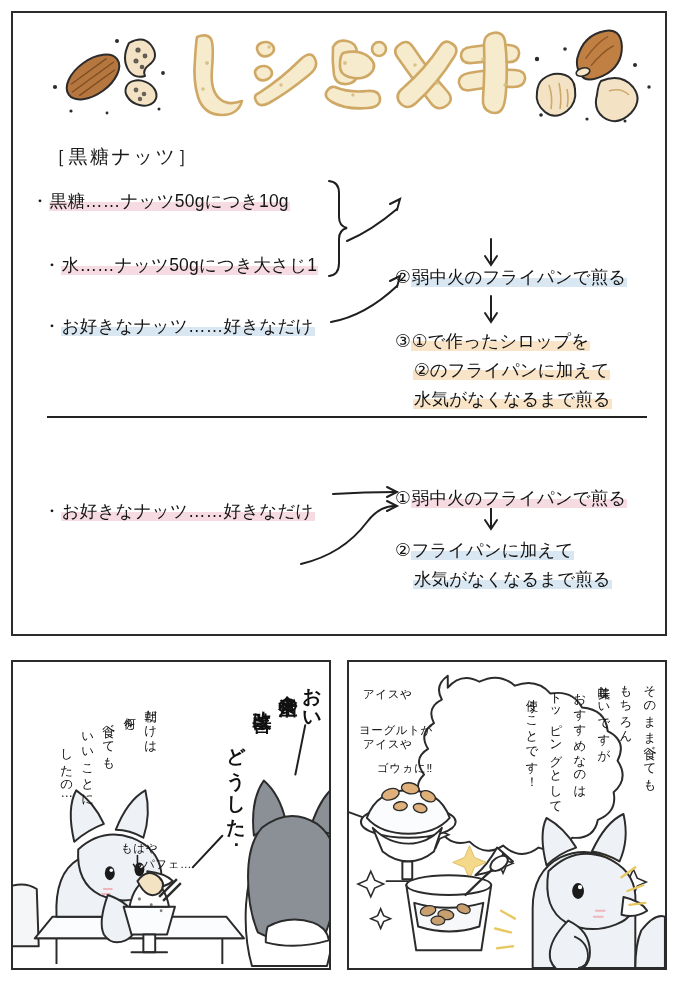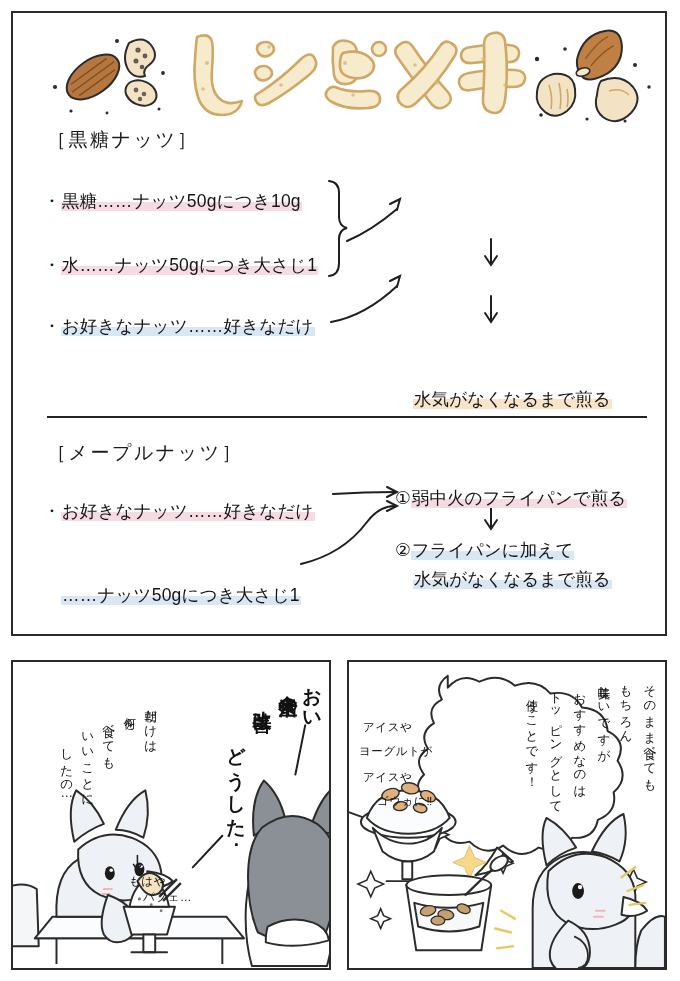--- a/index.html
+++ b/index.html
@@ -63,20 +63,21 @@
     height: 96px;
   }
 
   
   .section-head {
     position: absolute;
     font-size: 19px;
     letter-spacing: 2.5px;
     color: #1b1b1b;
     white-space: nowrap;
+    margin-top: 17px;
   }
   .ing {
     position: absolute;
     font-size: 17.5px;
     letter-spacing: 0.2px;
     white-space: nowrap;
     color: #141414;
   }
   .ing .hl, .step .hl {
     position: relative;
@@ -135,21 +136,20 @@
   }
   .vtext-big   { font-size: 19px; letter-spacing: 2px; font-weight: 600; }
   .vtext-mid   { font-size: 12.5px; letter-spacing: 1.2px; }
   .htext-small {
     position: absolute;
     font-size: 11.5px;
     letter-spacing: 0.6px;
     color: #111;
     white-space: nowrap;
     line-height: 1.5;
-    margin-top: 33px;
   }
   .panel-svg {
     position: absolute;
     left: 0; top: 0;
     width: 100%; height: 100%;
   }
 </style>
 </head>
 <body>
 
@@ -278,49 +278,54 @@
         <path d="M288 551 q42 -10 66 -42 q12 -16 28 -16"></path>
         <path d="M374 488 l10 5 l-10 5"></path>
 
         <path d="M478 492 l0 22"></path>
         <path d="M472 507 l6 9 l6 -9"></path>
       </g>
     </svg>
 
     <div class="section-head" style="left:34px; top:114px;">［黒糖ナッツ］</div>
 
-    <div class="ing" style="left:30px; top:176px;">
+    <div class="ing" style="left:18px; top:176px;">
       <span>・</span><span class="hl hl-pink">黒糖……ナッツ50gにつき10g</span>
     </div>
 
     <div class="ing" style="left:30px; top:240px;">
       <span>・</span><span class="hl hl-pink">水……ナッツ50gにつき大さじ1</span>
     </div>
 
     <div class="ing" style="left:30px; top:301px;">
       <span>・</span><span class="hl hl-blue">お好きなナッツ……好きなだけ</span>
     </div>
 
 
-
+    <div class="step" style="left:382px; top:252px;">
+      <span>②</span><span class="hl hl-blue">弱中火のフライパンで煎る</span>
+    </div>
+
+    <div class="step" style="left:382px; top:316px;">
+      <span>③</span><span class="hl hl-cream">①で作ったシロップを</span>
+    </div>
+    <div class="step" style="left:400px; top:345px;">
+      <span class="hl hl-cream">②のフライパンに加えて</span>
+    </div>
     <div class="step" style="left:400px; top:374px;">
       <span class="hl hl-cream">水気がなくなるまで煎る</span>
     </div>
 
     <div class="divider"></div>
 
-    <div class="section-head" style="left:34px; top:427px;">［メープルナッツ］</div>
 
     <div class="ing" style="left:30px; top:486px;">
       <span>・</span><span class="hl hl-pink">お好きなナッツ……好きなだけ</span>
     </div>
 
-    <div class="ing" style="left:48px; top:570px;">
-      <span class="hl hl-blue">……ナッツ50gにつき大さじ1</span>
-    </div>
 
     <div class="step" style="left:382px; top:473px;">
       <span>①</span><span class="hl hl-pink">弱中火のフライパンで煎る</span>
     </div>
 
     <div class="step" style="left:382px; top:525px;">
       <span>②</span><span class="hl hl-blue">フライパンに加えて</span>
     </div>
     <div class="step" style="left:400px; top:554px;">
       <span class="hl hl-blue">水気がなくなるまで煎る</span>
@@ -403,21 +408,21 @@
     <div class="vtext vtext-big" style="right:30px; top:18px;">食生活の</div>
     <div class="vtext vtext-big" style="right:56px; top:34px;">改善は</div>
     <div class="vtext vtext-big" style="right:82px; top:72px;">どうした.</div>
 
     <div class="vtext vtext-mid" style="left:130px; top:38px;">朝だけは</div>
     <div class="vtext vtext-mid" style="left:109px; top:46px;">何を</div>
     <div class="vtext vtext-mid" style="left:88px;  top:54px;">食べても</div>
     <div class="vtext vtext-mid" style="left:67px;  top:62px;">いいことに</div>
     <div class="vtext vtext-mid" style="left:46px;  top:78px;">したの…</div>
 
-    <div class="htext-small" style="left:116px; top:178px;">もはや</div>
+    <div class="htext-small" style="left:108px; top:178px;">もはや</div>
     <div class="htext-small" style="left:130px; top:194px;">パフェ…</div>
   </div>
 
   <div class="panel panel-right">
     <svg class="panel-svg" viewBox="0 0 320 310">
 
       <g stroke="#2b2b2b" stroke-width="2" fill="#fff" stroke-linejoin="round">
         <path d="M100 14 q-14 10 -6 24 q-16 8 -8 24 q-16 10 -6 26 q-16 10 -4 26 q-14 14 4 26 q-12 18 10 26 q10 22 32 16 q16 16 34 4 q18 16 36 2 q22 8 34 -10 q22 2 26 -18 q20 -8 16 -28 q16 -14 4 -32 q10 -20 -10 -30 q-2 -22 -26 -24 q-10 -18 -32 -14 q-14 -16 -36 -8 q-16 -14 -36 -4 q-18 -10 -32 6 z"></path>
         <path d="M150 188 q-10 18 -22 28 q22 -4 38 -14 z"></path>
       </g>
@@ -499,18 +504,18 @@
     </svg>
 
     <div class="vtext vtext-mid" style="right:8px;  top:14px;">そのまま食べても</div>
     <div class="vtext vtext-mid" style="right:32px; top:14px;">もちろん</div>
     <div class="vtext vtext-mid" style="right:54px; top:14px;">美味しいですが</div>
     <div class="vtext vtext-mid" style="right:78px; top:22px;">おすすめなのは</div>
     <div class="vtext vtext-mid" style="right:102px;top:22px;">トッピングとして</div>
     <div class="vtext vtext-mid" style="right:126px;top:28px;">使うことです！</div>
 
     <div class="htext-small" style="left:14px; top:24px;">アイスや</div>
-    <div class="htext-small" style="left:10px; top:48px;text-align:right;">ヨーグルトが</div>
+    <div class="htext-small" style="left:10px; top:60px;text-align:right;">ヨーグルトが</div>
     <div class="htext-small" style="left:14px; top:74px;">アイスや</div>
     <div class="htext-small" style="left:28px; top:98px;">ゴウヵに‼</div>
   </div>
 
 </div>
 
 </body></html>

